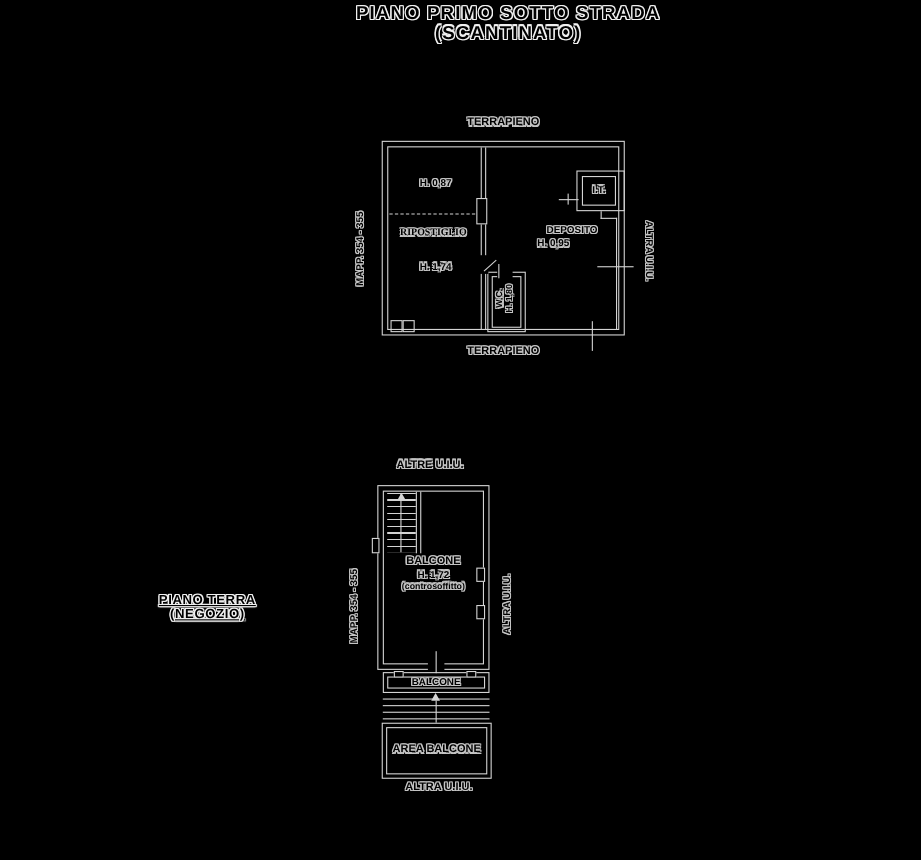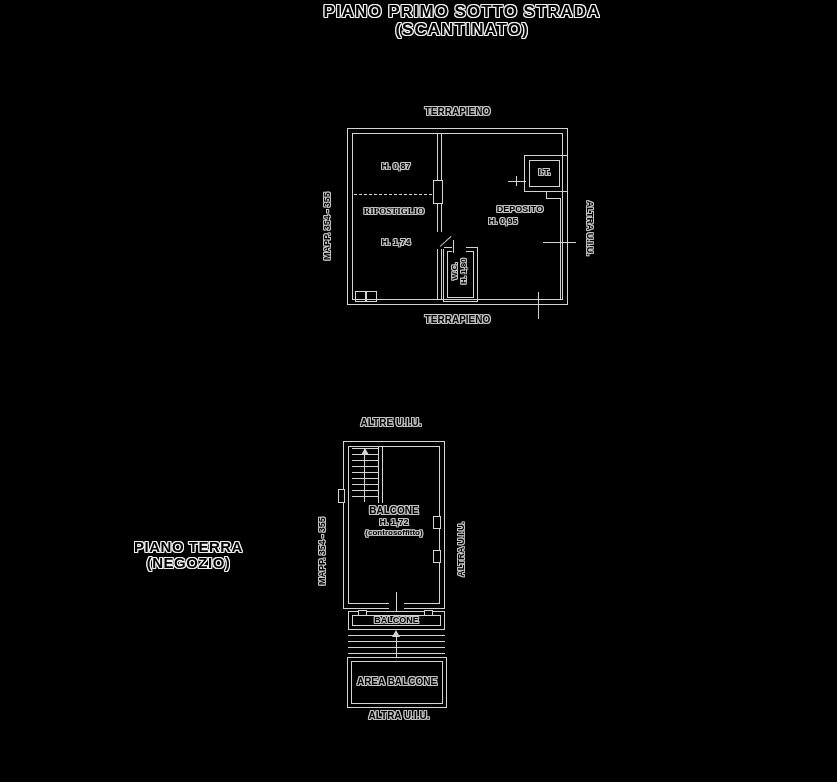--- a/index.html
+++ b/index.html
@@ -20,21 +20,21 @@
                    0 -1px 0 #c4c4c4,0 1px 0 #c4c4c4,-1px 0 0 #c4c4c4,1px 0 0 #c4c4c4;
        z-index:5;}
   .s10{font-size:10px;}
   .s9{font-size:9px;}
   .s8{font-size:8px;}
   .title{position:absolute;color:#000;font-weight:bold;text-align:center;line-height:1.05;letter-spacing:1px;
        font-size:17px;
        text-shadow:-1px -1px 0 #f0f0f0,1px -1px 0 #f0f0f0,-1px 1px 0 #f0f0f0,1px 1px 0 #f0f0f0,
                    0 -1px 0 #f0f0f0,0 1px 0 #f0f0f0,-1px 0 0 #f0f0f0,1px 0 0 #f0f0f0;
        z-index:5;}
-  .title2{font-size:15px;letter-spacing:0.5px;}
+  .title2{font-size:12px;letter-spacing:0.5px;text-decoration:underline;}
   .rotccw{transform:rotate(-90deg);transform-origin:center center;}
   .rotcw{transform:rotate(90deg);transform-origin:center center;}
 </style>
 </head>
 <body>
 
 <div id="canvas">
 
   <div class="title" style="left:240px;top:3px;width:444px;">
     <div>PIANO PRIMO SOTTO STRADA</div>

